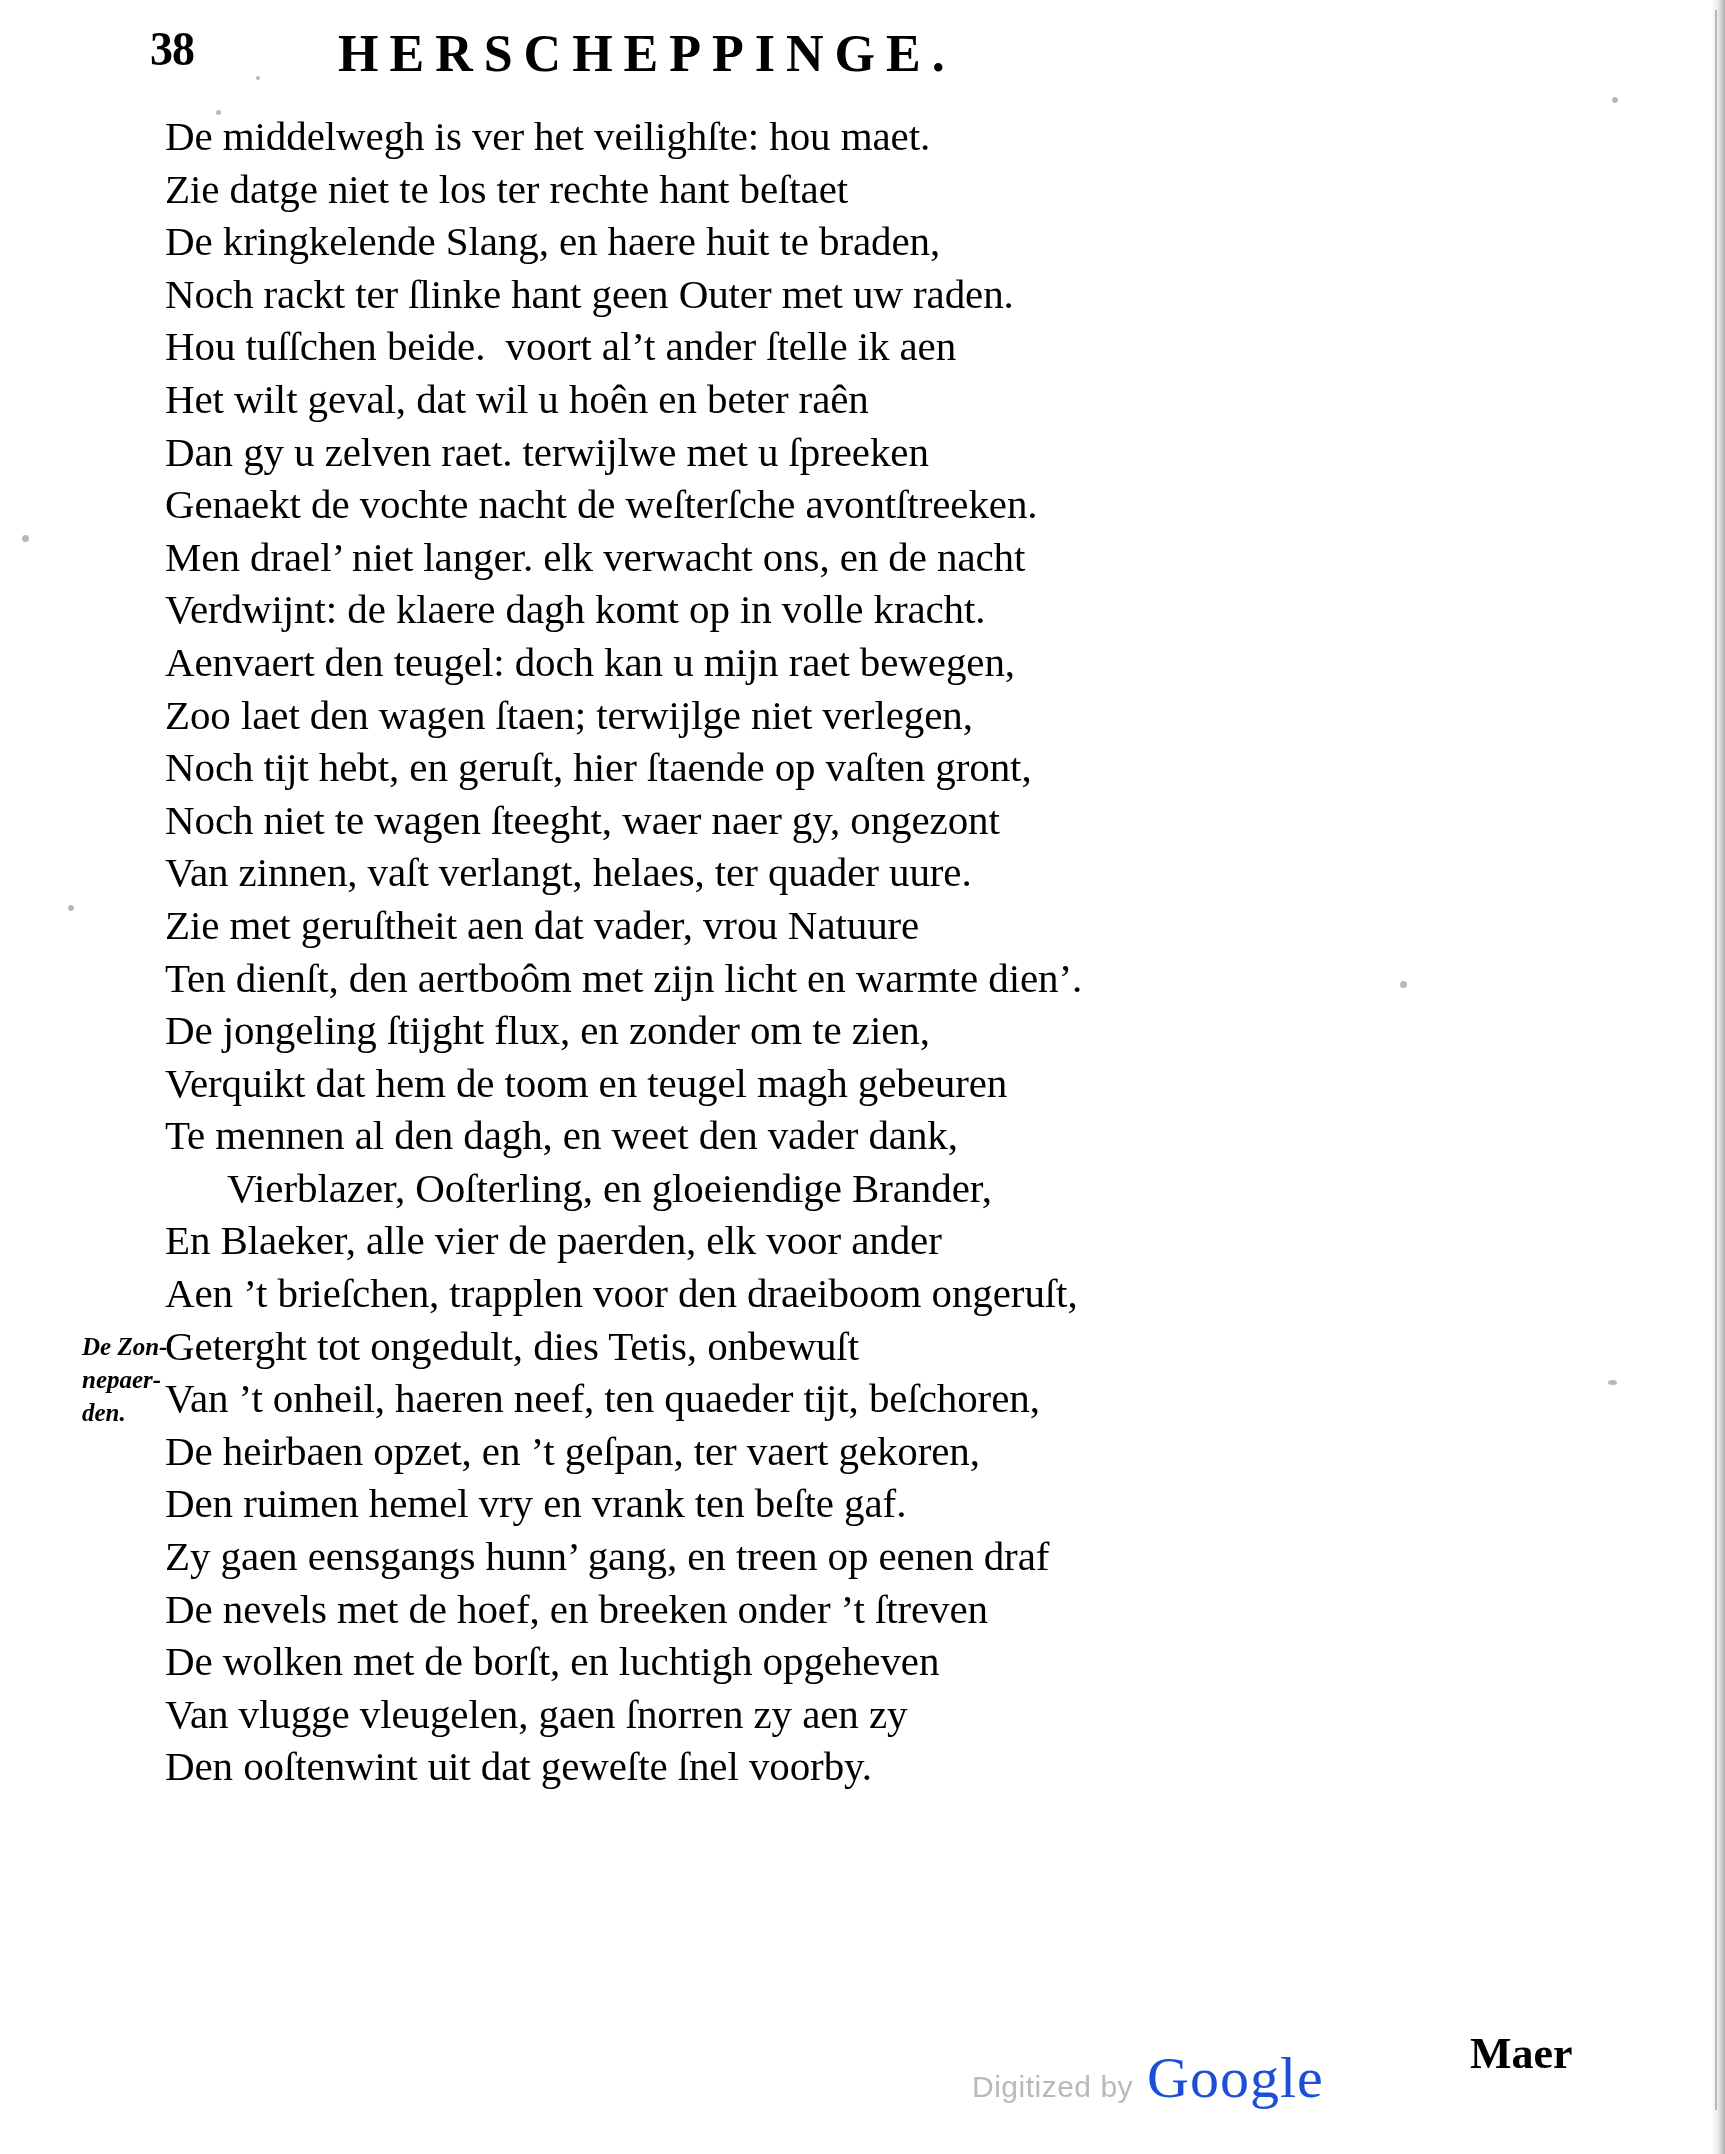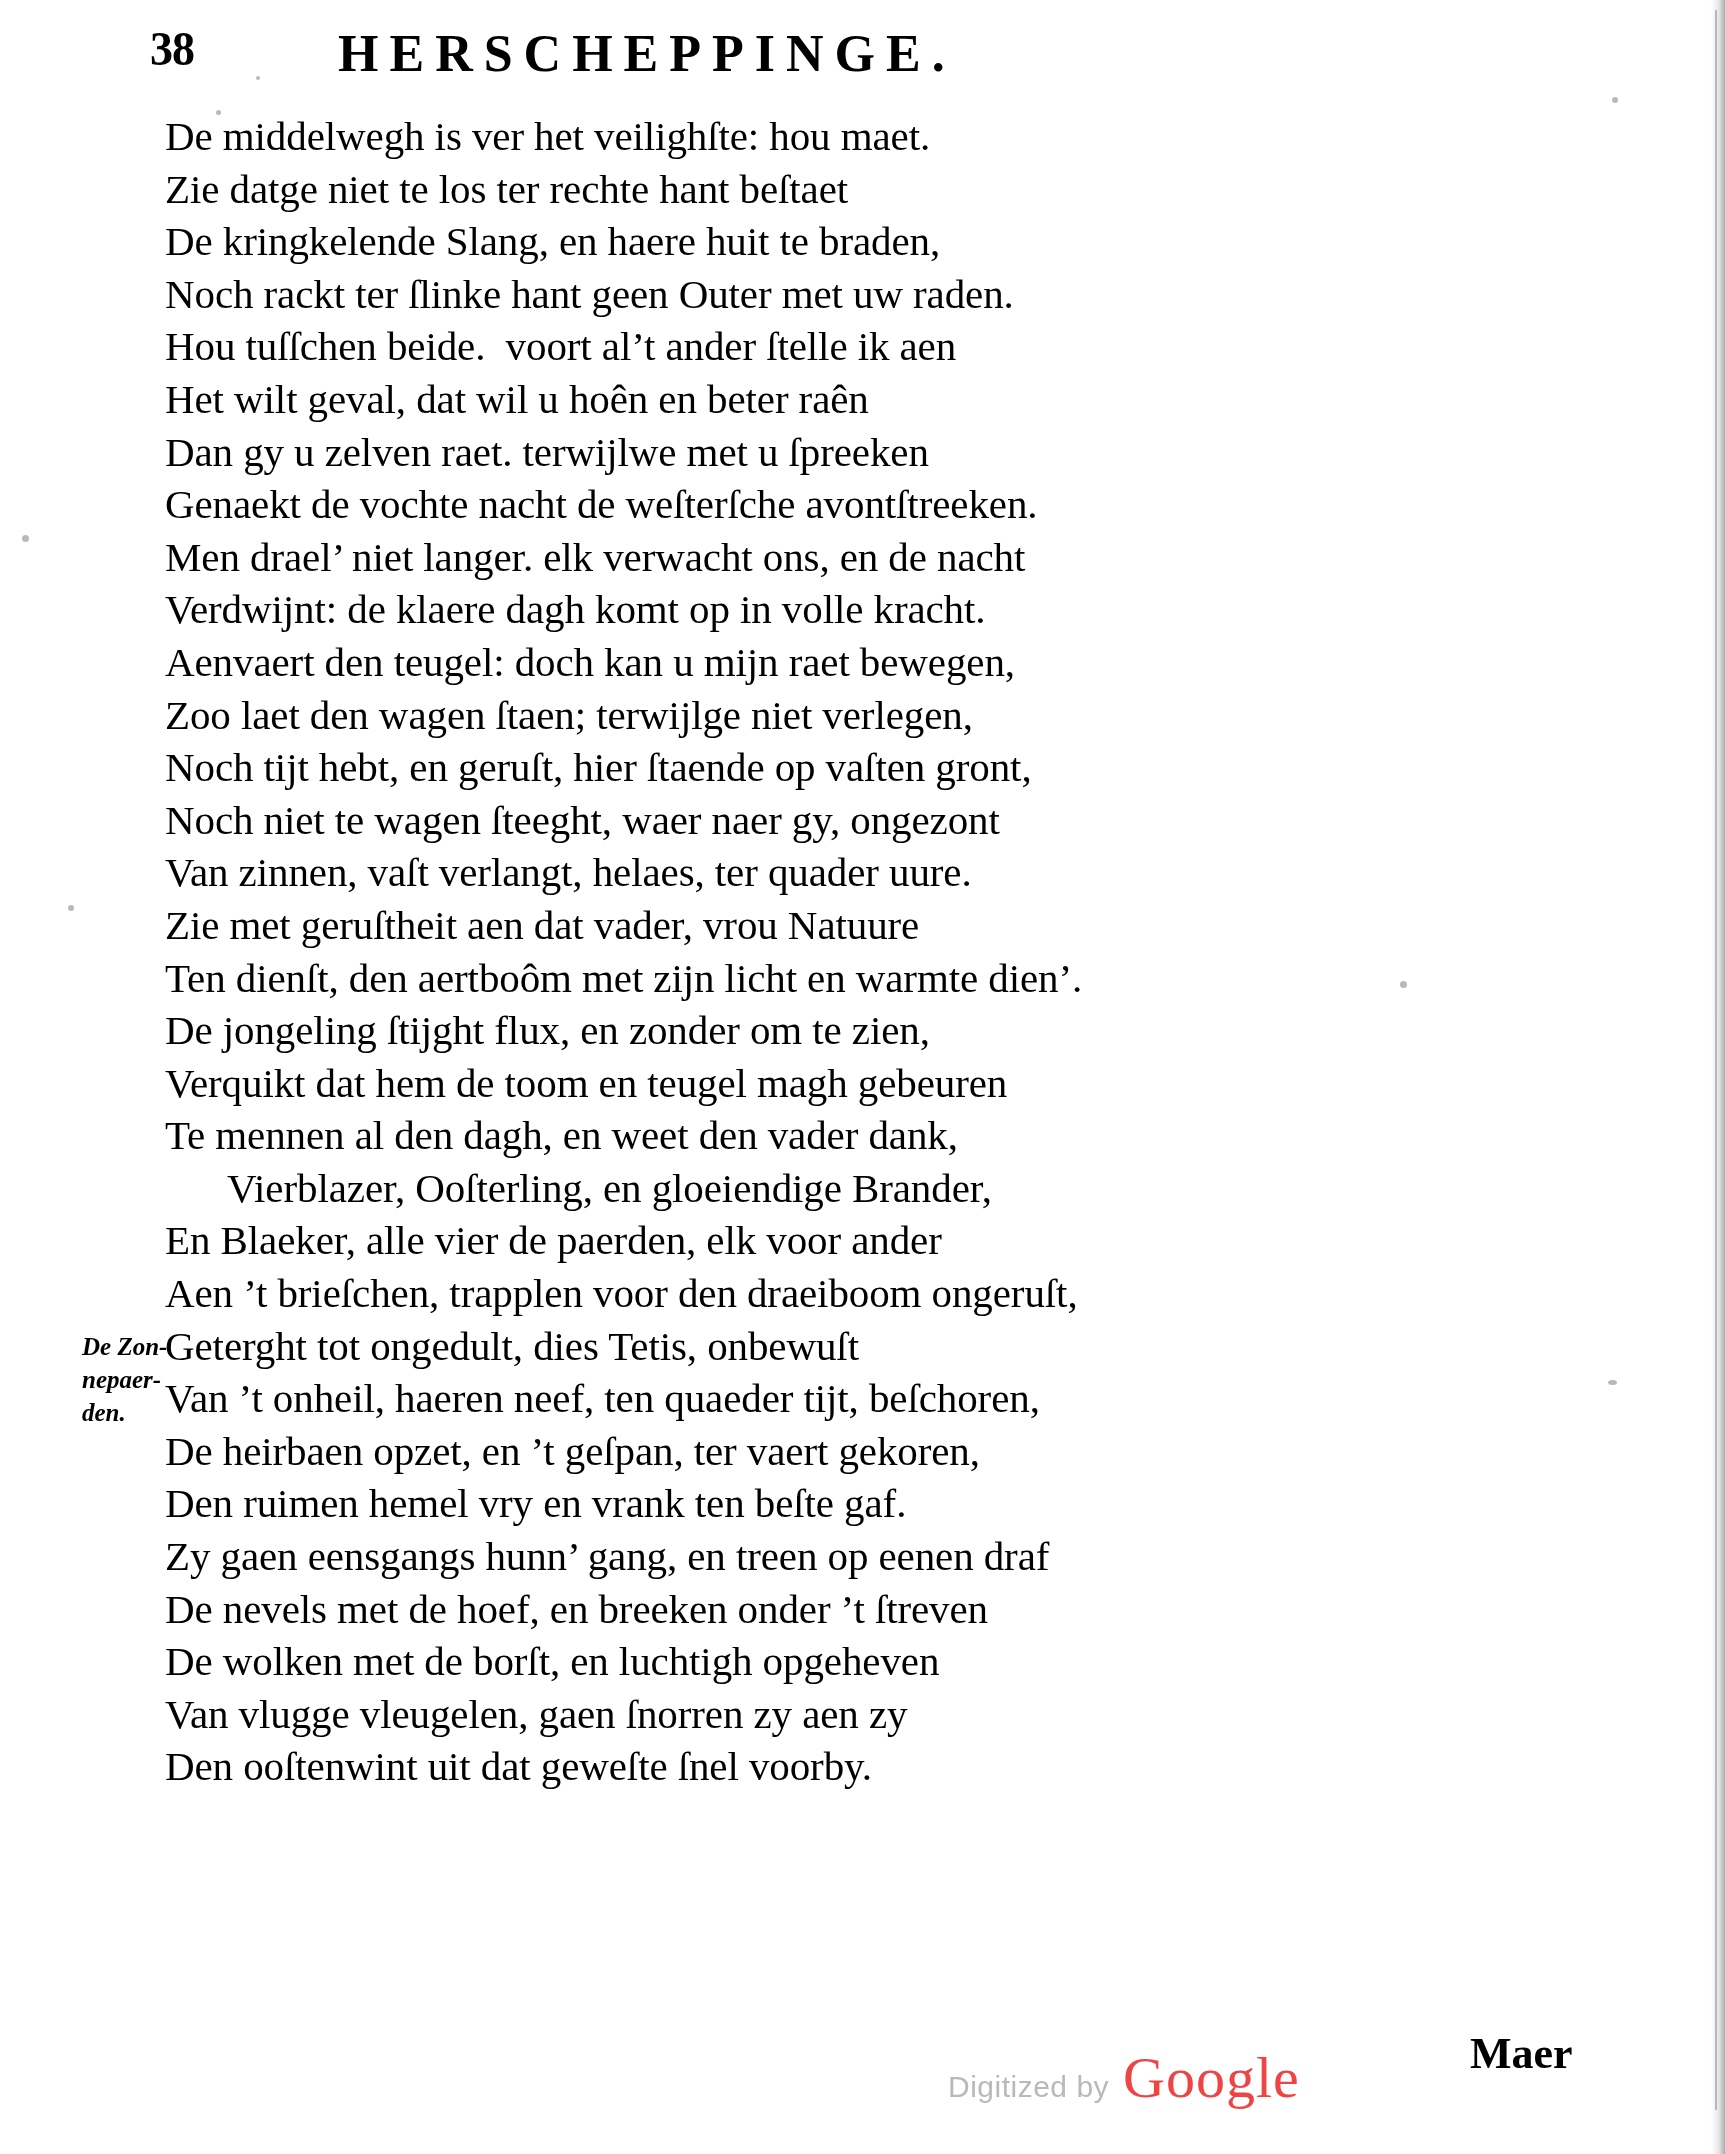--- a/index.html
+++ b/index.html
@@ -105,37 +105,37 @@
     left: 1470px;
     top: 2028px;
     font-size: 44px;
     font-weight: 600;
     font-family: "Liberation Serif", serif;
   }
 
   
   .watermark {
     position: absolute;
-    left: 948px;
+    left: 972px;
     top: 2052px;
     display: flex;
     align-items: baseline;
     gap: 14px;
     user-select: none;
   }
   .wm-prefix {
     font-family: "Liberation Sans", "DejaVu Sans", sans-serif;
     font-size: 30px;
     color: #b9b9b9;
     letter-spacing: 0.5px;
   }
   .wm-brand {
     font-family: "Liberation Serif", "DejaVu Serif", serif;
     font-size: 58px;
-    color: #ef4444;
+    color: #1d4ed8;
     letter-spacing: 1px;
     line-height: .9;
   }
 
   
   .speck {
     position: absolute;
     background: #7d7d7d;
     border-radius: 50%;
     opacity: .55;

